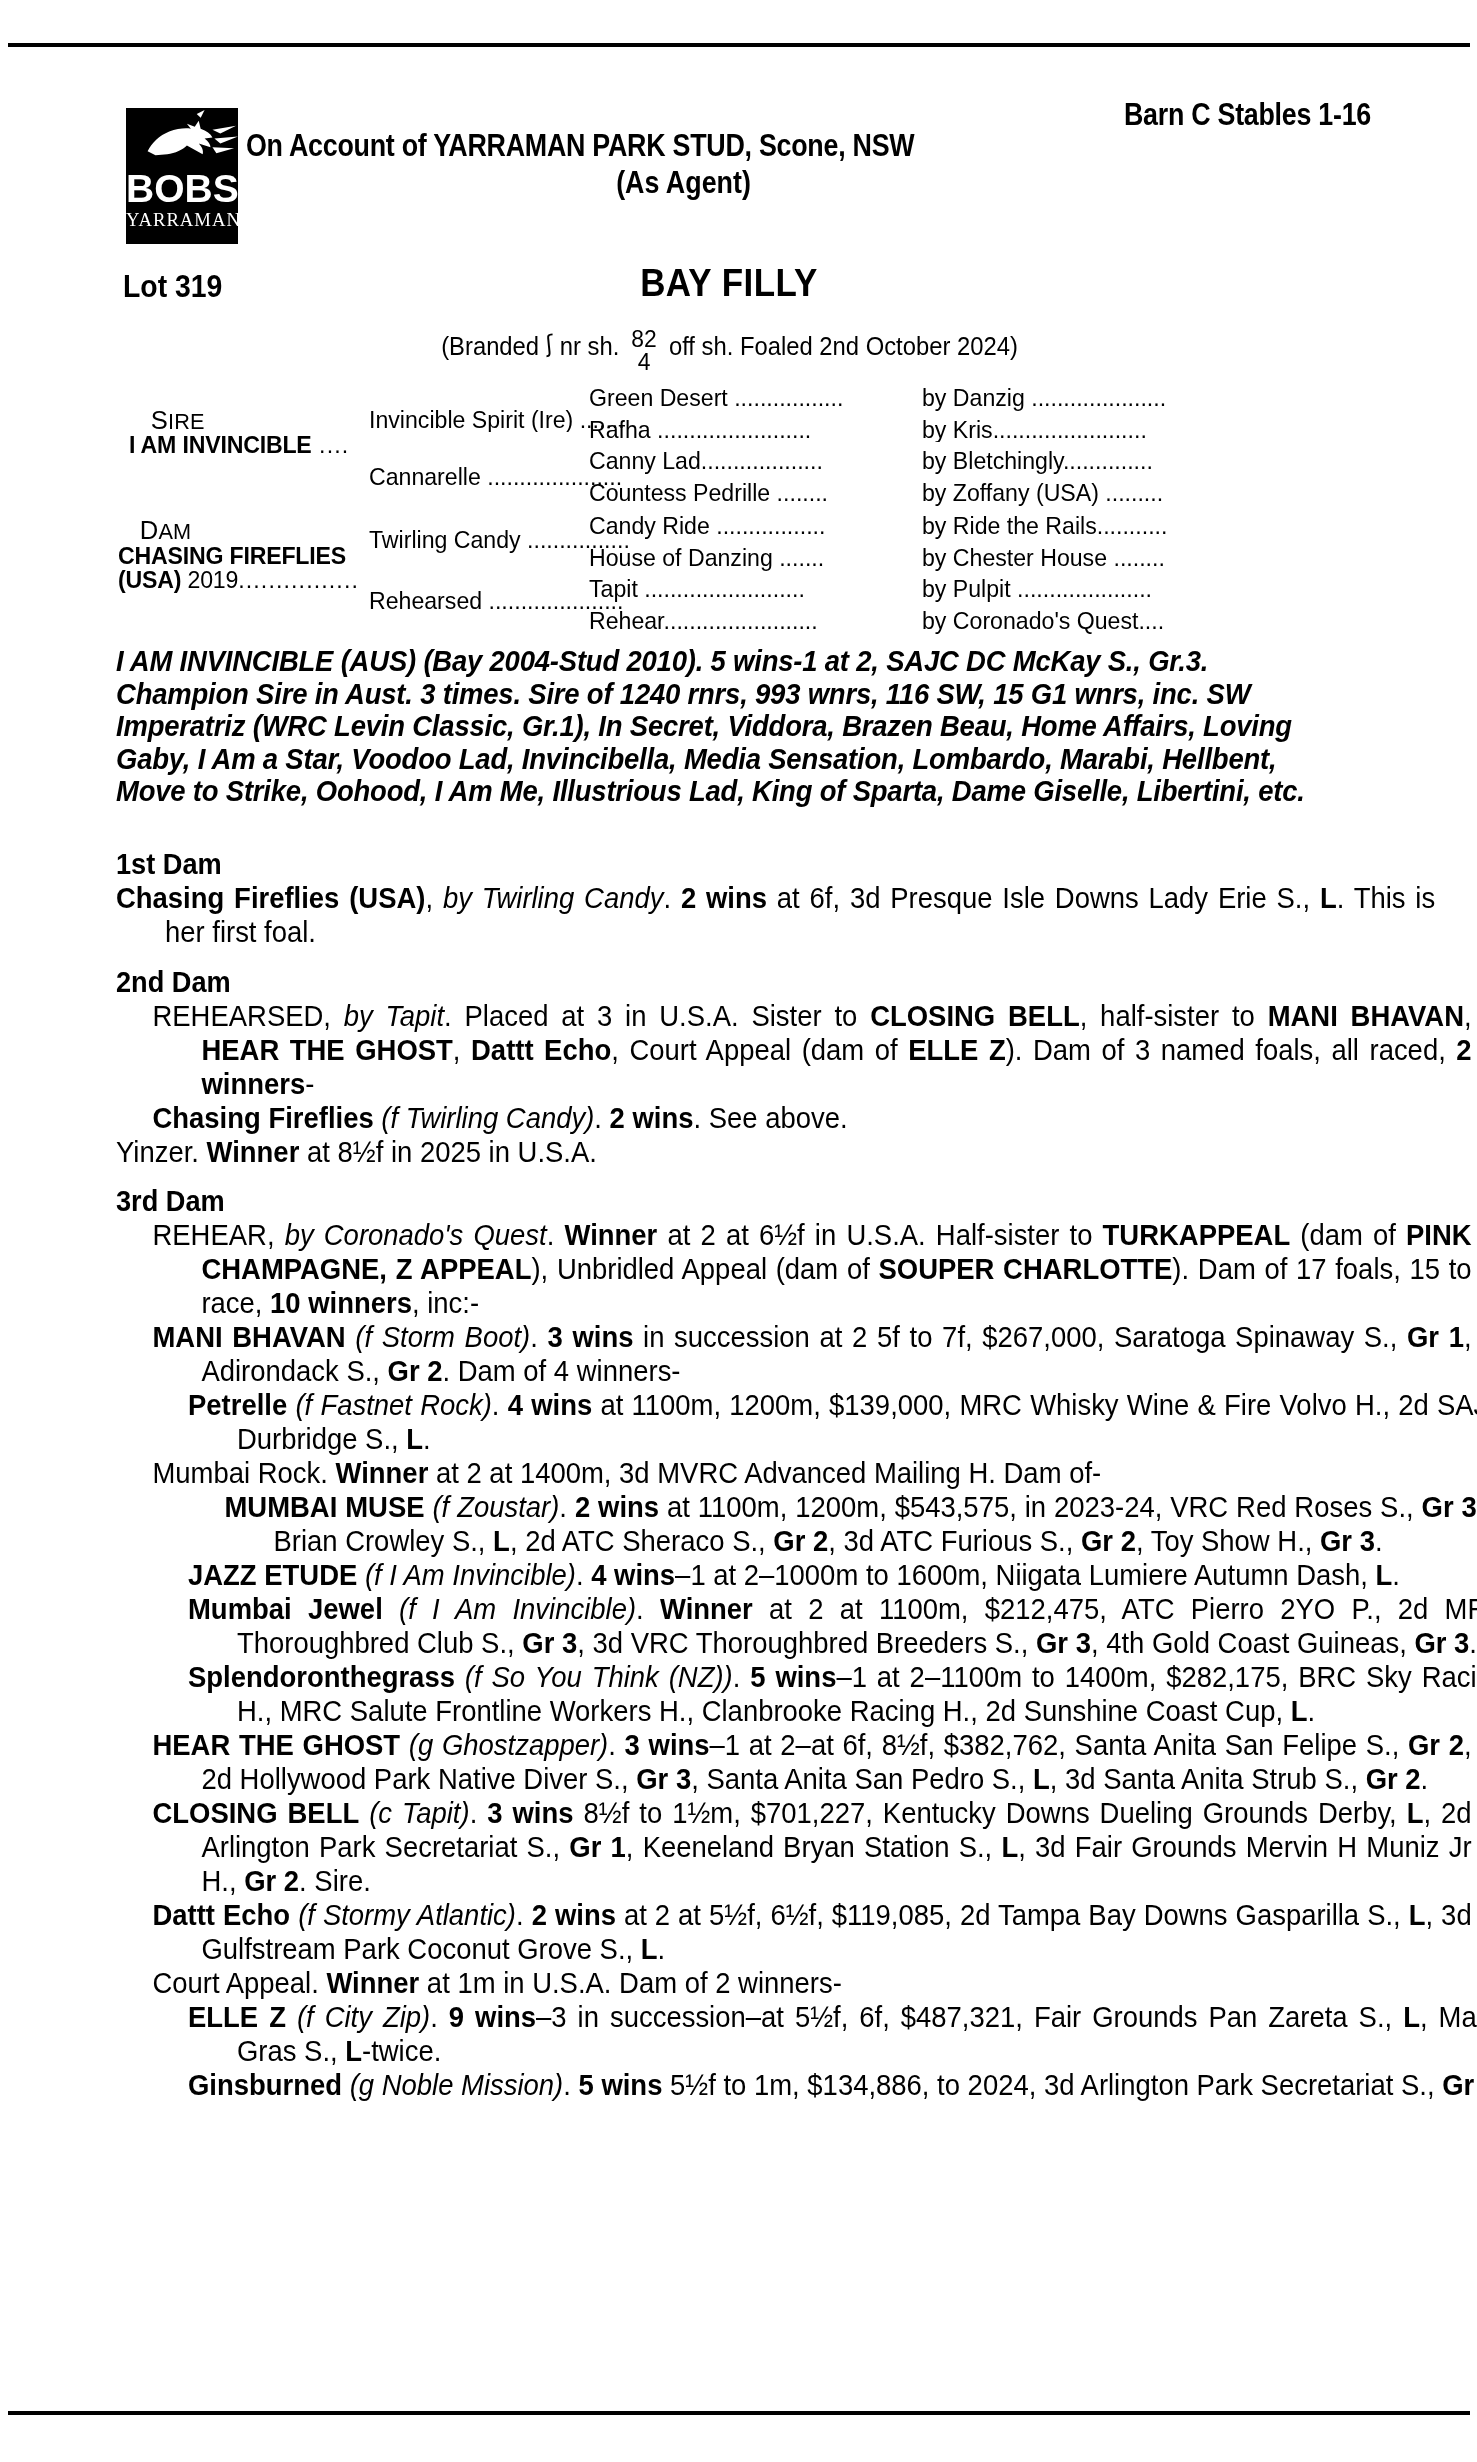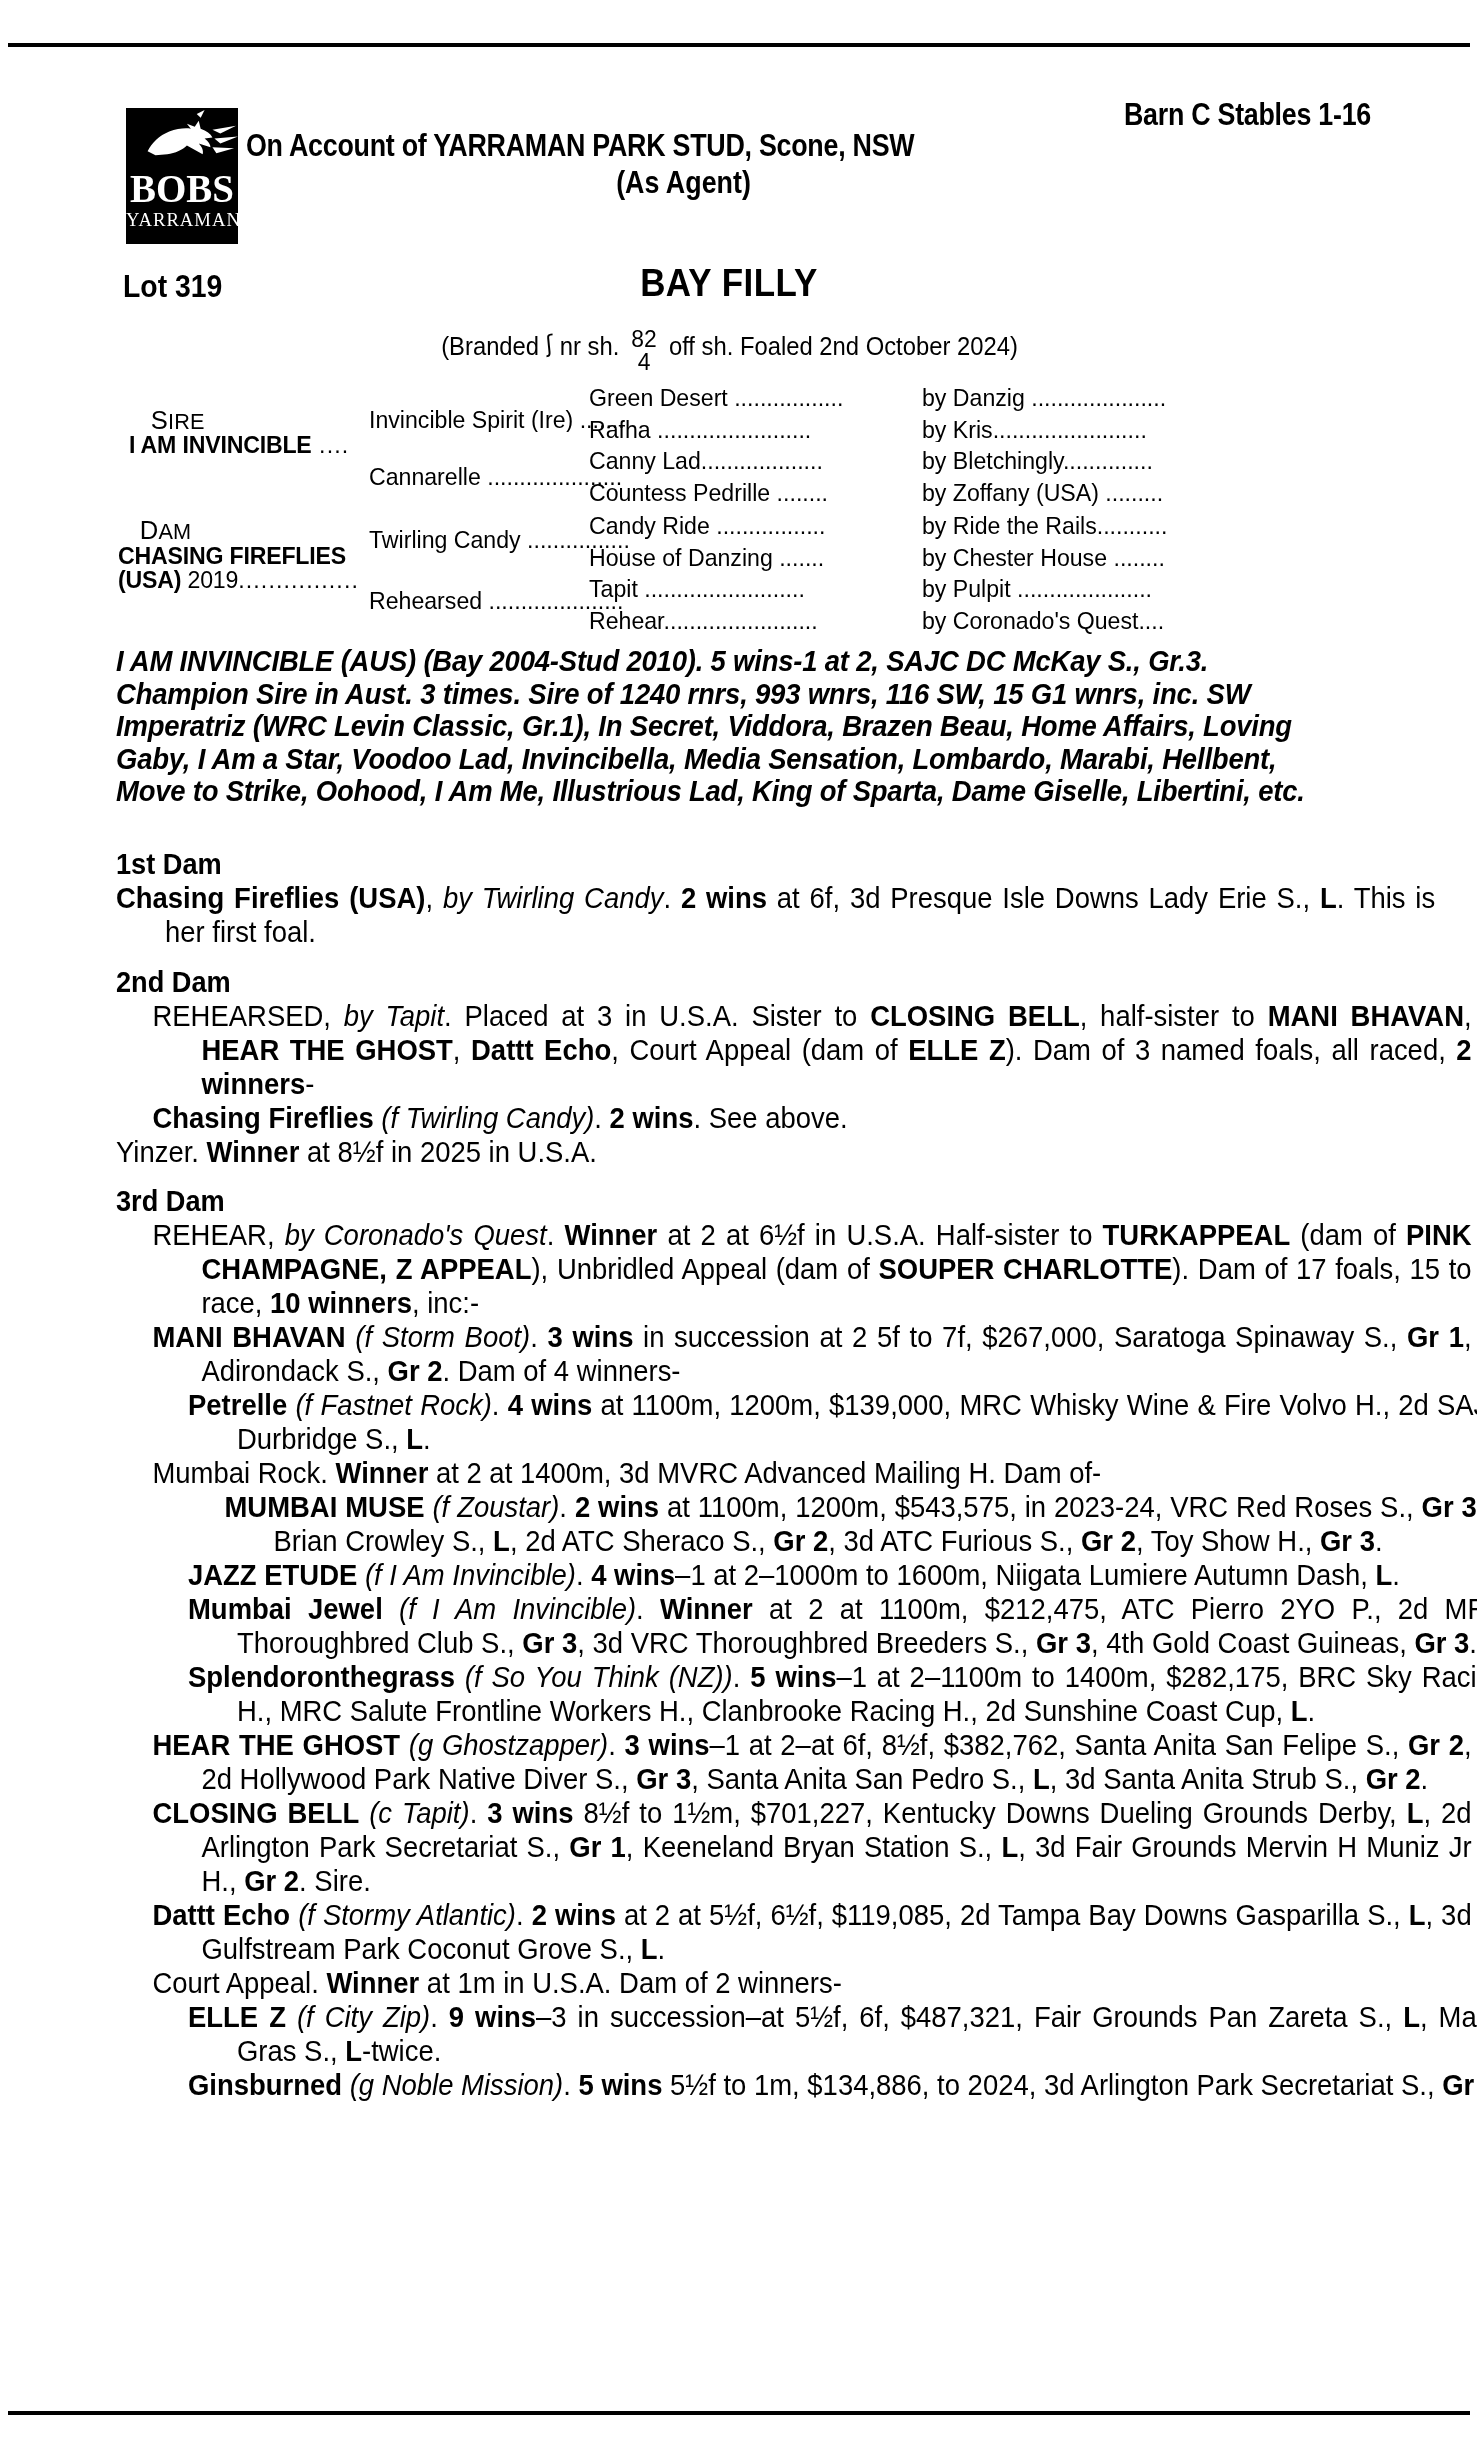--- a/index.html
+++ b/index.html
@@ -44,23 +44,23 @@
     left: 126px; top: 108px;
     width: 112px; height: 136px;
     background: #000;
     overflow: hidden;
   }
   .logo svg { display:block; }
   .logo .bobs-word {
     position: absolute;
     left: 0; top: 61px;
     width: 112px;
-    text-align: center;
+    text-align: right;
     color: #fff;
-    font-family: Liberation Serif, serif;
+    font-family: Liberation Sans, sans-serif;
     font-weight: bold;
     font-size: 39px;
     letter-spacing: 0px;
     line-height: 39px;
   }
   .logo .elig-word {
     position: absolute;
     left: 0; top: 102px;
     width: 112px;
     text-align: center;

